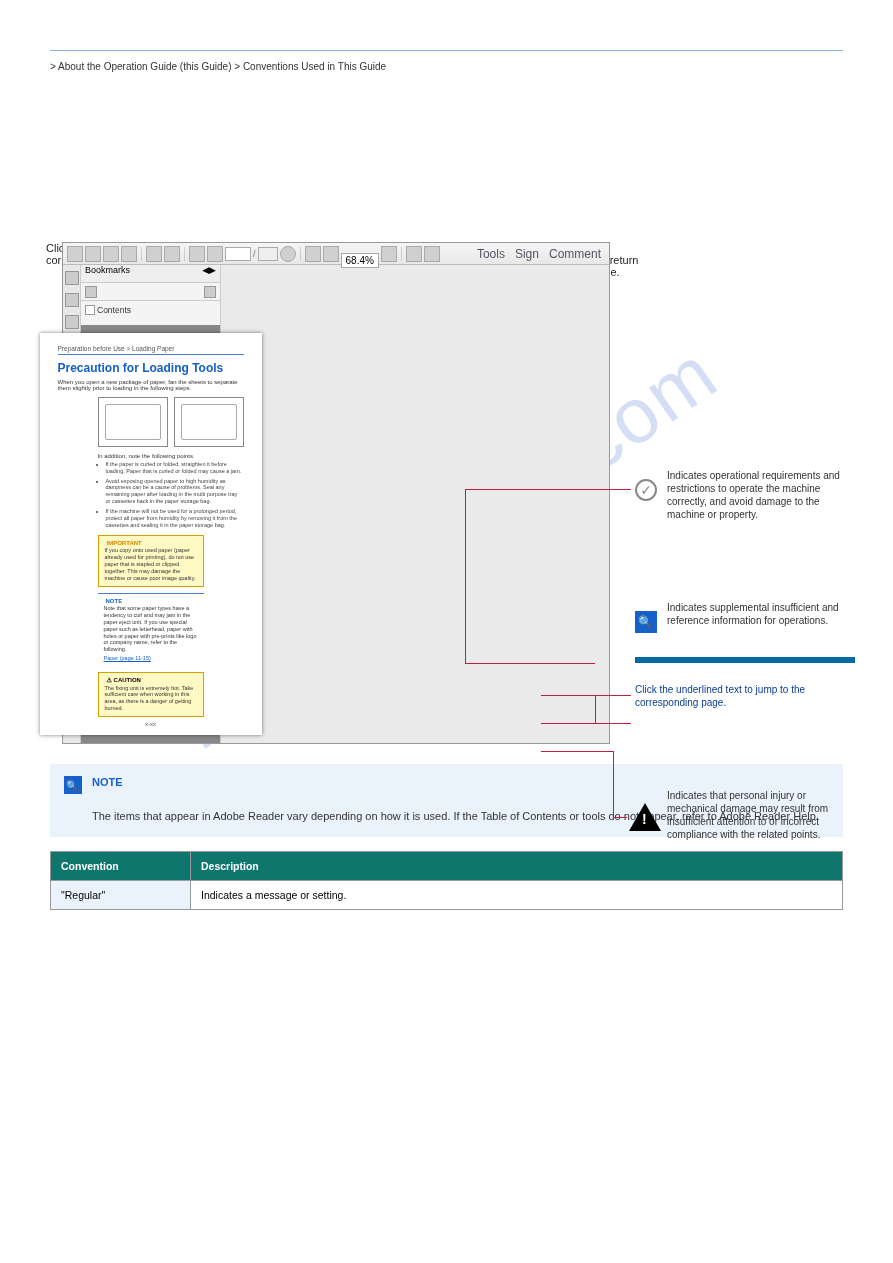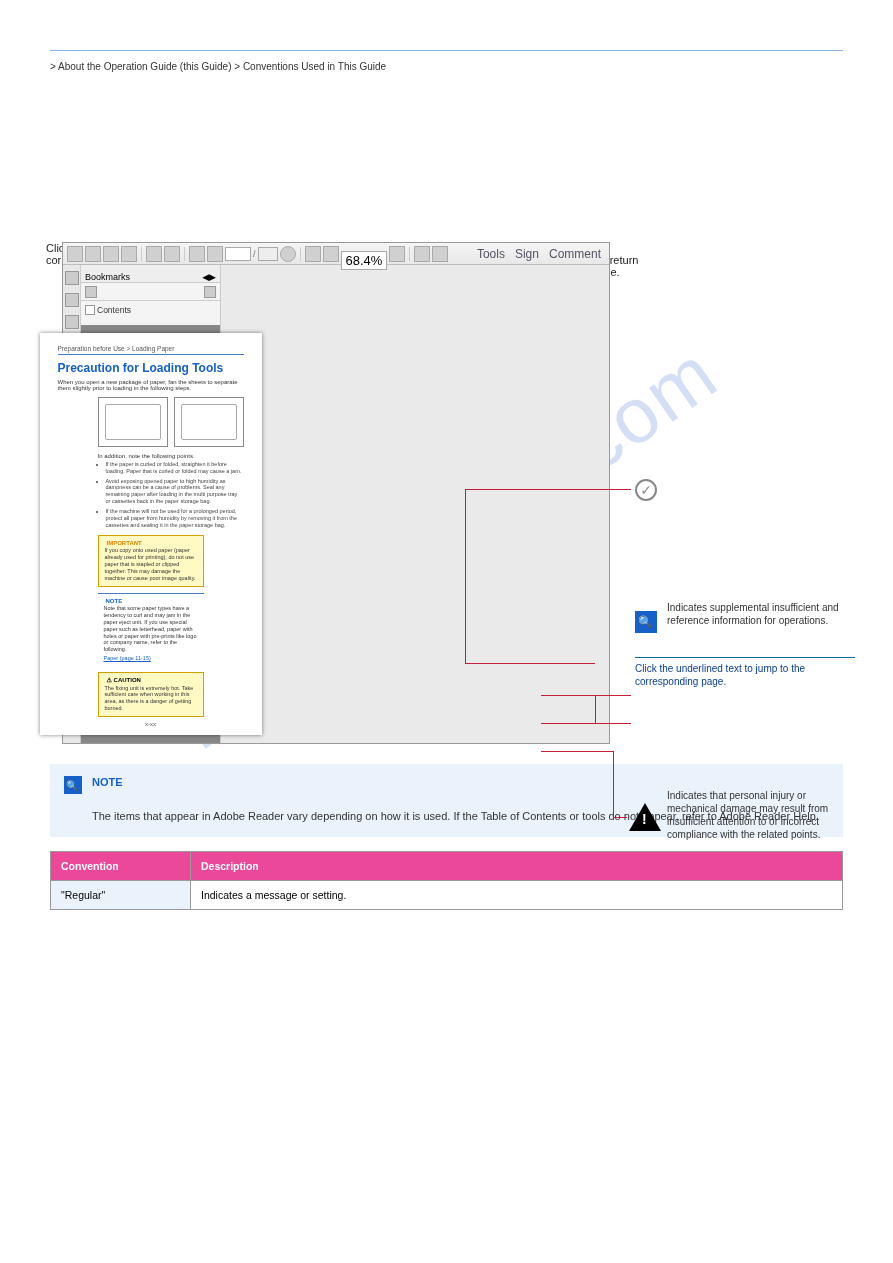--- a/index.html
+++ b/index.html
@@ -14,27 +14,27 @@
   
   .callout-label { font-size: 11px; color: #222; position: absolute; }
   .callout-line { position: absolute; background: #c41e3a; }
   
   .pdf-viewer { position: relative; width: 548px; border: 1px solid #999; background: #eaeaea; margin-left: 12px; }
   .pdf-toolbar { height: 22px; background: linear-gradient(#f5f5f5,#e8e8e8); border-bottom: 1px solid #bbb; display: flex; align-items: center; padding: 0 4px; font-size: 9px; gap: 2px; }
   .tb-icon { width: 16px; height: 16px; background: #d0d0d0; border: 1px solid #aaa; display: inline-block; }
   .tb-sep { width: 1px; height: 14px; background: #ccc; margin: 0 2px; }
   .tb-spacer { flex: 1; }
   .tb-link { color: #556; padding: 0 4px; font-size: 12px; cursor: pointer; }
-  .zoom-box { background: #fff; border: 1px solid #aaa; padding: 1px 4px; font-size: 13px; margin-top: 14px; }
+  .zoom-box { background: #fff; border: 1px solid #aaa; padding: 1px 4px; font-size: 10px; margin-top: 14px; }
   
   .pdf-body { display: flex; height: 478px; }
   .pdf-left-rail { width: 18px; background: #e8e8e8; border-right: 1px solid #ccc; display: flex; flex-direction: column; align-items: center; padding-top: 6px; gap: 8px; }
   .rail-icon { width: 14px; height: 14px; background: #ccc; border: 1px solid #999; }
   .bookmarks-panel { width: 140px; background: #f4f4f4; border-right: 1px solid #ccc; display: flex; flex-direction: column; }
-  .bm-header { height: 18px; background: #eee; border-bottom: 1px solid #ccc; display: flex; align-items: flex-end; padding: 0 4px; font-size: 9px; justify-content: space-between; }
+  .bm-header { height: 18px; background: #eee; border-bottom: 1px solid #ccc; display: flex; align-items: flex-start; padding: 0 4px; font-size: 9px; justify-content: space-between; }
   .bm-tools { height: 18px; border-bottom: 1px solid #ccc; display: flex; align-items: center; padding: 0 4px; gap: 4px; }
   .bm-list { flex: 1; overflow: hidden; padding: 2px 2px; }
   .bm-item { font-size: 8.5px; color: #333; padding: 1.5px 0 1.5px 14px; white-space: normal; line-height: 1.2; position: relative; cursor: pointer; }
   .bm-item::before { content: ""; position: absolute; left: 2px; top: 2px; width: 8px; height: 8px; background: #fff; border: 1px solid #999; }
   
   .pdf-doc-area { flex: 1; background: #888; display: flex; justify-content: center; padding: 8px; position: relative; }
   .pdf-page { width: 340px; background: #fff; box-shadow: 0 0 4px rgba(0,0,0,0.5); padding: 12px 18px; font-size: 7px; color: #333; position: relative; }
   .pdf-breadcrumb { font-size: 6.5px; color: #555; border-bottom: 1px solid #4a7ec9; padding-bottom: 2px; margin-bottom: 6px; }
   .pdf-h1 { color: #1560c9; font-size: 12px; font-weight: bold; margin-bottom: 4px; }
   .pdf-intro { font-size: 6px; margin-bottom: 6px; }
@@ -59,21 +59,21 @@
   .right-callouts { position: absolute; }
   .check-circle { width: 22px; height: 22px; border: 2px solid #888; border-radius: 50%; display: flex; align-items: center; justify-content: center; color: #888; font-size: 14px; background:#fff; }
   .refer-icon { width: 22px; height: 22px; background: #1560c9; color: #fff; display: flex; align-items: center; justify-content: center; font-size: 12px; }
   .warn-triangle { width: 0; height: 0; border-left: 16px solid transparent; border-right: 16px solid transparent; border-bottom: 28px solid #000; position: relative; }
   .warn-triangle::after { content:"!"; position:absolute; top:8px; left:-3px; color:#fff; font-weight:bold; font-size:14px; }
   .right-text { font-size: 10px; color: #333; line-height: 1.3; }
   
   .note-block { background: #eaf2fc; padding: 12px 14px; margin: 20px 0 14px; display: flex; gap: 10px; align-items: flex-start; }
   .note-block .note-label { font-size: 11px; font-weight: bold; color: #1560c9; }
   .conv-table { width: 100%; border-collapse: collapse; font-size: 10.5px; }
-  .conv-table th { background: #ec4899; color: #fff; font-weight: bold; padding: 8px 10px; text-align: left; border: 1px solid #999; }
+  .conv-table th { background: #0f766e; color: #fff; font-weight: bold; padding: 8px 10px; text-align: left; border: 1px solid #999; }
   .conv-table td { border: 1px solid #999; padding: 8px 10px; vertical-align: top; }
   .conv-table td:first-child { background: #eaf2fc; width: 140px; }
   
   .watermark { position: absolute; left: 50%; top: 520px; transform: translate(-50%,-20%) rotate(-35deg); font-size: 78px; color: rgba(100,140,220,0.28); font-weight: 400; pointer-events: none; letter-spacing: 2px; }
   .page-num { font-size: 10px; color: #333; text-align: right; margin-top: 30px; }
 </style>
 </head>
 <body>
 
 <div class="page">
@@ -170,29 +170,30 @@
             </div>
             <div class="pdf-pagenum">x-xx</div>
           </div>
         </div>
       </div>
     </div>
 
     <div class="right-callouts" style="left:572px; top:236px;">
       <div class="check-circle">✓</div>
     </div>
+    <div class="right-callouts right-text" style="left:604px; top:226px; width:190px;">Indicates operational requirements and restrictions to operate the machine correctly, and avoid damage to the machine or property.</div>
     <div class="callout-line" style="left:402px; top:246px; width:166px; height:1px;"></div>
     <div class="callout-line" style="left:402px; top:246px; width:1px; height:174px;"></div>
     <div class="callout-line" style="left:402px; top:420px; width:130px; height:1px;"></div>
 
     <div class="right-callouts" style="left:572px; top:368px;">
       <div class="refer-icon">🔍</div>
     </div>
     <div class="right-callouts right-text" style="left:604px; top:358px; width:190px;">Indicates supplemental insufficient and reference information for operations.</div>
-    <div class="right-callouts right-text" style="left:572px; top:414px; width:220px; color:#0a3d91; border-top:1px solid #0369a1; padding-top:4px;">Click the underlined text to jump to the corresponding page.</div>
+    <div class="right-callouts right-text" style="left:572px; top:414px; width:220px; color:#0a3d91; border-top:6px solid #0369a1; padding-top:20px;">Click the underlined text to jump to the corresponding page.</div>
     <div class="callout-line" style="left:532px; top:452px; width:1px; height:28px;"></div>
     <div class="callout-line" style="left:478px; top:452px; width:55px; height:1px;"></div>
     <div class="callout-line" style="left:532px; top:480px; width:36px; height:1px;"></div>
     <div class="callout-line" style="left:478px; top:480px; width:55px; height:1px;"></div>
     <div class="callout-line" style="left:532px; top:452px; width:36px; height:1px;"></div>
 
     <div class="right-callouts" style="left:566px; top:560px;">
       <div class="warn-triangle"></div>
     </div>
     <div class="right-callouts right-text" style="left:604px; top:546px; width:190px;">Indicates that personal injury or mechanical damage may result from insufficient attention to or incorrect compliance with the related points.</div>

